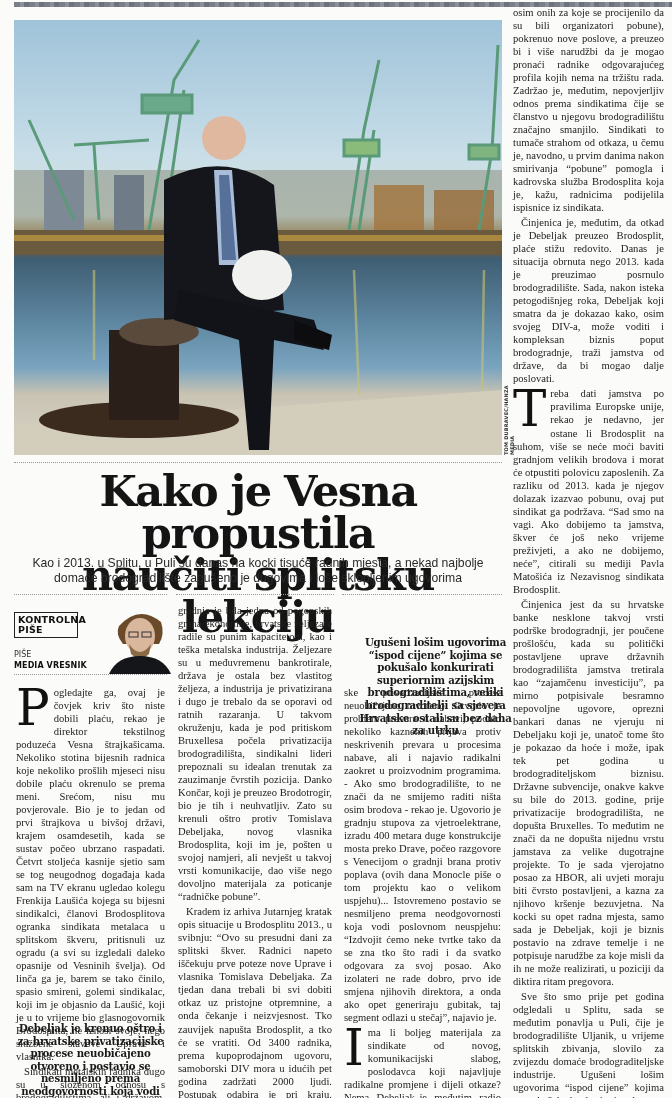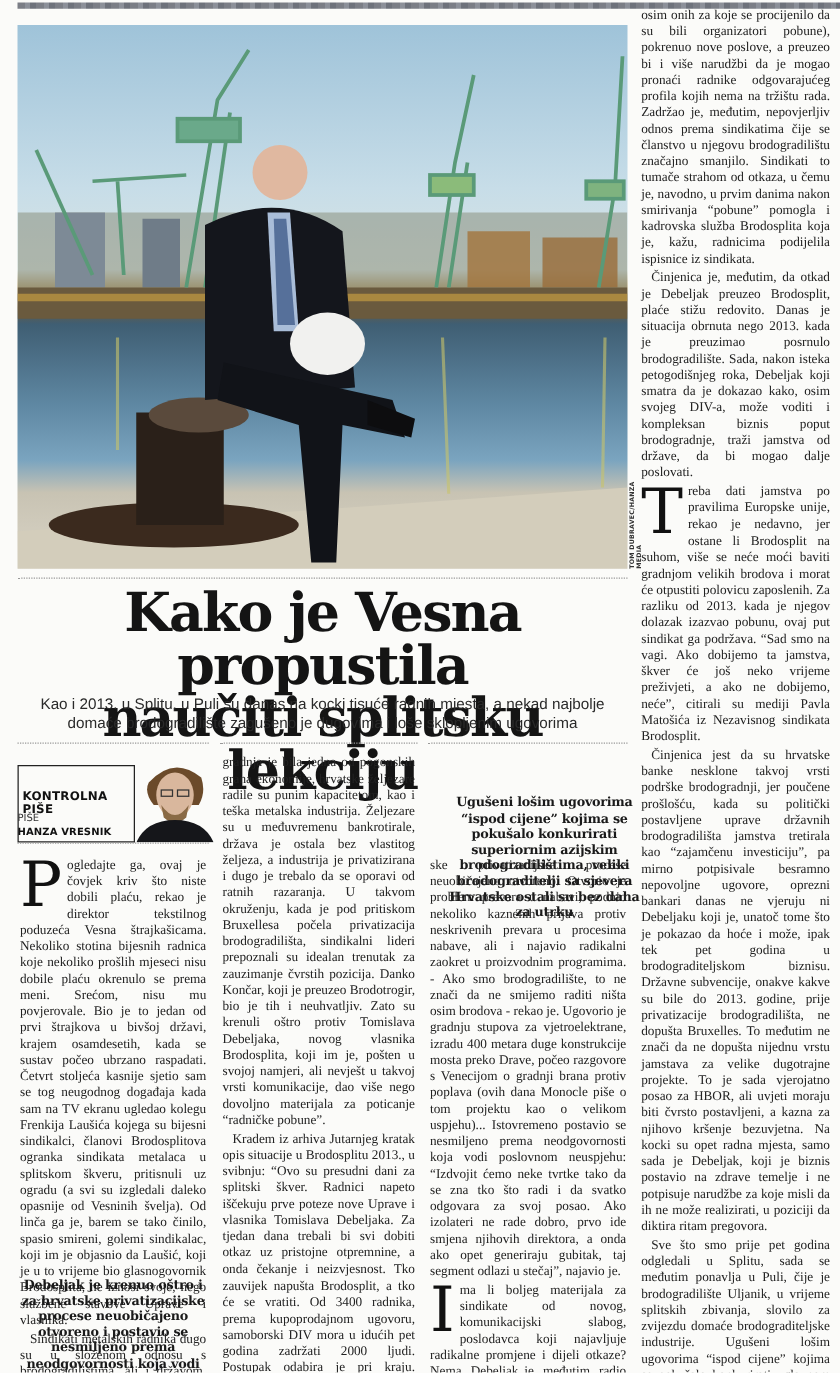--- a/index.html
+++ b/index.html
@@ -34,22 +34,22 @@
   .col1 { left: 14px; top: 684px; width: 153px; }
   .col2 { left: 176px; top: 602px; width: 158px; }
   .col3 { left: 342px; top: 684px; width: 161px; }
   .col4 { left: 511px; top: 4px; width: 155px; }
 
   .dropcap { float: left; font-family: "DejaVu Serif", serif; font-size: 50px; line-height: 40px;
     padding-right: 4px; margin-top: 2px; color: #111; }
 
   
   .kt-box { position: absolute; left: 14px; top: 604px; width: 153px; height: 74px; }
-  .kt-label { position: absolute; left: 0; top: 8px; width: 94px; border: 1.5px solid #222;
-    padding: 20px 3px; font-family: "DejaVu Sans", sans-serif; font-weight: bold; font-size: 9.5px;
+  .kt-label { position: absolute; left: 0; top: 8px; width: 64px; border: 1.5px solid #222;
+    padding: 2px 3px; font-family: "DejaVu Sans", sans-serif; font-weight: bold; font-size: 9.5px;
     line-height: 10px; color: #111; letter-spacing: 0.2px; }
   .kt-pise { position: absolute; left: 0; top: 46px; font-family: "DejaVu Sans", sans-serif;
     font-size: 8px; color: #333; }
   .kt-author { position: absolute; left: 0; top: 57px; font-family: "DejaVu Sans", sans-serif;
     font-weight: bold; font-size: 8px; color: #111; letter-spacing: 0.1px; }
   .kt-photo { position: absolute; left: 95px; top: 0; width: 62px; height: 70px; overflow: hidden; }
   .kt-bottom { position: absolute; left: 0; top: 70px; width: 153px; border-top: 1px dotted #999; }
 
   
   .pull { position: absolute; text-align: center; font-family: "DejaVu Serif", serif; font-weight: bold;
@@ -122,21 +122,21 @@
 <div class="rule-dotted" style="left:14px; top:594px; width:153px;"></div>
 <div class="rule-dotted" style="left:176px; top:594px; width:158px;"></div>
 <div class="rule-dotted" style="left:342px; top:594px; width:160px;"></div>
 
 <div class="kt-box">
   <div class="kt-label">
     <span>KONTROLNA</span><br>
     <span>PIŠE</span>
   </div>
   <div class="kt-pise">PIŠE</div>
-  <div class="kt-author">HANZA VRESNIK</div>
+  <div class="kt-author">MEDIA VRESNIK</div>
   <div class="kt-photo">
     <svg width="62" height="70" viewBox="0 0 62 70">
       <path d="M10 22 Q30 0 52 18 Q56 30 50 40 L14 40 Q6 30 10 22 Z" fill="#6b4a2a"></path>
       <ellipse cx="31" cy="32" rx="15" ry="18" fill="#d9b79d"></ellipse>
       <rect x="20" y="28" width="9" height="5" fill="none" stroke="#333" stroke-width="1"></rect>
       <rect x="33" y="28" width="9" height="5" fill="none" stroke="#333" stroke-width="1"></rect>
       <path d="M20 40 Q31 56 42 40 L40 50 Q31 58 22 50 Z" fill="#8a6a45"></path>
       <path d="M0 70 Q8 52 31 52 Q54 52 62 70 Z" fill="#15161a"></path>
     </svg>
   </div>

